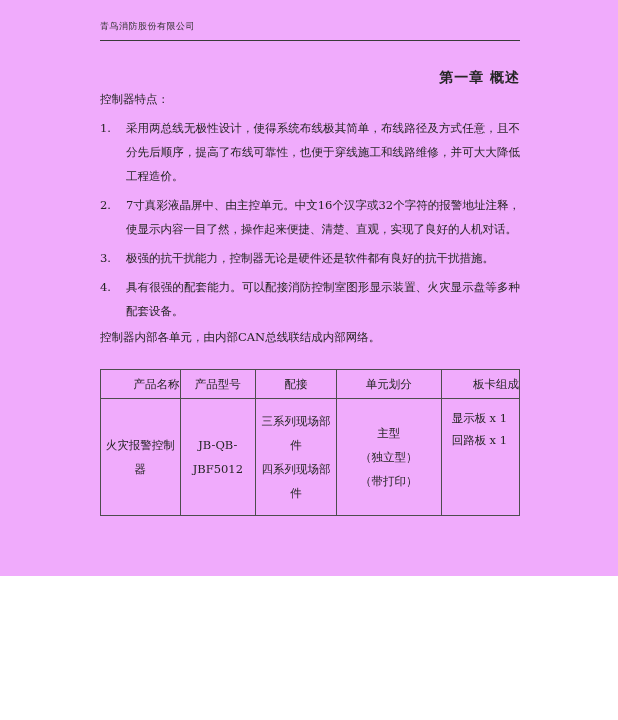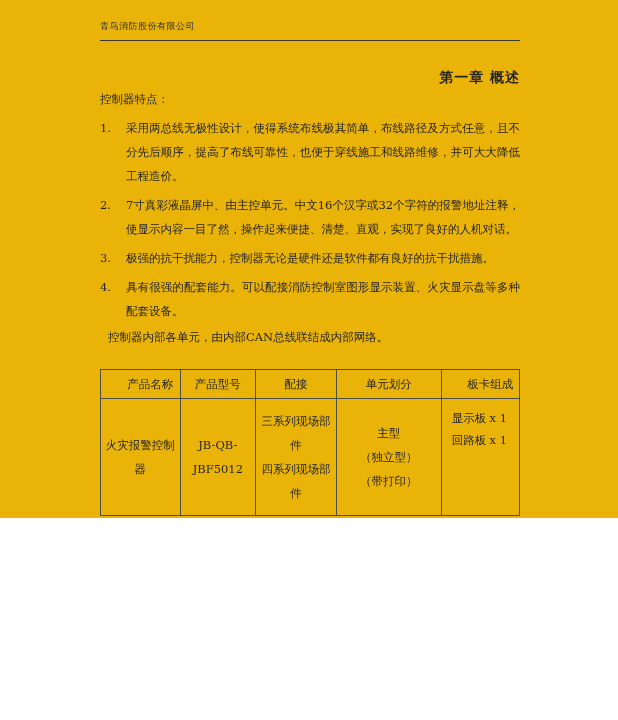--- a/index.html
+++ b/index.html
@@ -11,23 +11,23 @@
     width: 618px;
     height: 720px;
     overflow: hidden;
     font-family: "DejaVu Serif", "Liberation Serif", serif;
     color: #262626;
     position: relative;
   }
   .page {
     box-sizing: border-box;
     width: 618px;
-    height: 518px;
+    height: 576px;
     padding: 20px 98px 0 100px;
-    background: #eab308;
+    background: #f0abfc;
   }
   .doc-header {
     display: flex;
     justify-content: space-between;
     align-items: flex-end;
     font-size: 9px;
     letter-spacing: 0.5px;
     padding-bottom: 7px;
     border-bottom: 1px solid #3a3a3a;
     color: #333333;
@@ -63,42 +63,41 @@
     flex: 0 0 26px;
   }
   .feature-text {
     flex: 1;
     text-align: justify;
   }
   .config-text {
     font-size: 11.5px;
     line-height: 24px;
     margin-top: 2px;
-    margin-left: 8px;
   }
   table.product-table {
     margin-top: 20px;
     border-collapse: collapse;
     width: 100%;
     table-layout: fixed;
     font-size: 11.5px;
   }
   .product-table th,
   .product-table td {
     border: 1px solid #4d4d4d;
     font-weight: normal;
     padding: 0;
   }
   .product-table th {
     height: 28px;
     text-align: center;
   }
   .product-table th.al,
   .product-table td.al {
-    text-align: center;
+    text-align: right;
     padding-left: 20px;
     margin-top: 14px;
   }
   .product-table td {
     height: 108px;
     text-align: center;
     vertical-align: middle;
     line-height: 24px;
   }
   .product-table td.boards-cell {

